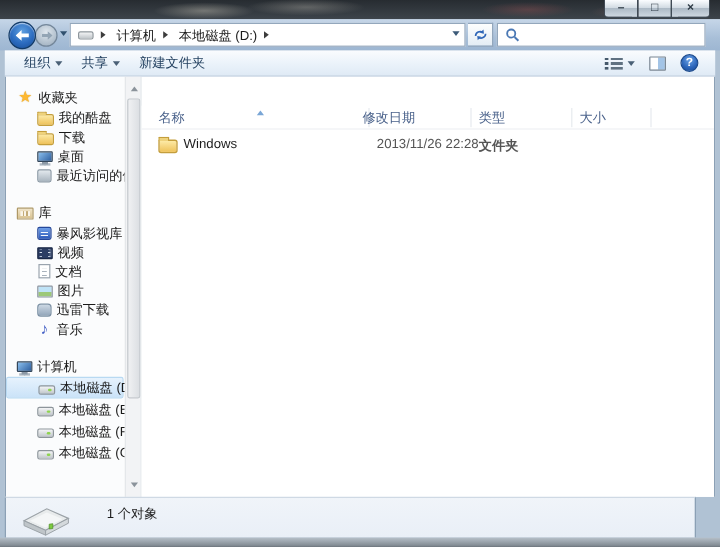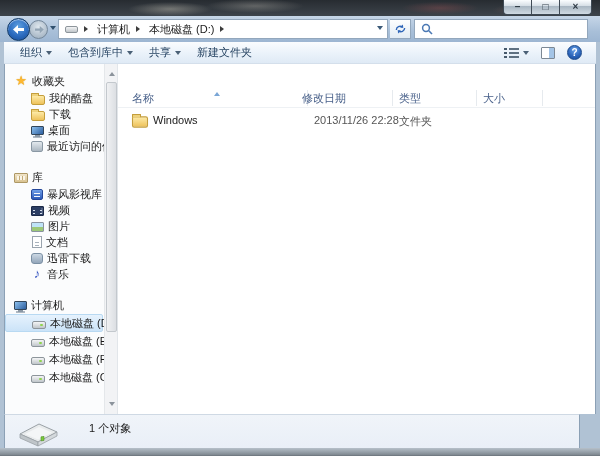--- a/index.html
+++ b/index.html
@@ -113,21 +113,21 @@
   .hcell{position:absolute;top:3px;font-size:11px;color:#49618a;white-space:nowrap;}
   .h-name{left:14px;}.h-date{left:184px;}.h-type{left:281px;}.h-size{left:365px;}
   .hsep{position:absolute;top:2px;height:16px;width:1px;background:#e6eaee;}
   .hs1{left:189px;}.hs2{left:274px;}.hs3{left:358px;}.hs4{left:424px;}
   .sort-arrow{position:absolute;top:1px;left:96px;width:0;height:0;border:3px solid transparent;border-bottom:4px solid #7aa6d6;}
   .file-row{position:absolute;top:24px;left:2px;right:2px;height:18px;}
   .fcell{position:absolute;top:2px;font-size:11px;white-space:nowrap;}
   .f-icon{position:absolute;left:13px;top:2px;}
   .f-name{left:33px;color:#1c1c1c;}
   .f-date{left:194px;color:#555;}
-  .f-type{left:279px;color:#555;}
+  .f-type{left:279px;color:#555;font-weight:bold;}
 
   
   .statusbar{position:absolute;top:414px;left:4px;right:20px;height:34px;background:linear-gradient(#f0f4f9,#e9eff7);
     border-top:1px solid #cfd9e4;border-left:1px solid #8ba0b5;border-right:1px solid #8ba0b5;}
   .status-icon{position:absolute;left:10px;top:4px;}
   .status-text{position:absolute;left:84px;top:6px;font-size:11px;color:#1c1c1c;}
 
   .frame-bottom{position:absolute;top:448px;left:0;right:0;height:8px;background:linear-gradient(#b6c0c9,#848d95 80%,#6a7279);}
 </style>
 </head>
@@ -181,24 +181,20 @@
       </svg>
     </div>
   </div>
 
   <div class="commandbar">
     <div class="cmd-item">
       <span>组织</span>
       <span class="cmd-dd"></span>
     </div>
     <div class="cmd-item">
-      <span>包含到库中</span>
-      <span class="cmd-dd"></span>
-    </div>
-    <div class="cmd-item">
       <span>共享</span>
       <span class="cmd-dd"></span>
     </div>
     <div class="cmd-item">
       <span>新建文件夹</span>
     </div>
     <div class="cmd-sep"></div>
     <div class="cmd-icon-btn">
       <span class="ic-views"></span>
       <span class="cmd-dd"></span>
@@ -243,26 +239,26 @@
       </div>
       <div class="side-item">
         <span class="icon ic-vlib"></span>
         <span class="lbl">暴风影视库</span>
       </div>
       <div class="side-item">
         <span class="icon ic-videos"></span>
         <span class="lbl">视频</span>
       </div>
       <div class="side-item">
+        <span class="icon ic-doc"></span>
+        <span class="lbl">文档</span>
+      </div>
+      <div class="side-item">
         <span class="icon ic-pic"></span>
         <span class="lbl">图片</span>
-      </div>
-      <div class="side-item">
-        <span class="icon ic-doc"></span>
-        <span class="lbl">文档</span>
       </div>
       <div class="side-item">
         <span class="icon ic-xl"></span>
         <span class="lbl">迅雷下载</span>
       </div>
       <div class="side-item">
         <span class="icon ic-music">♪</span>
         <span class="lbl">音乐</span>
       </div>
 

